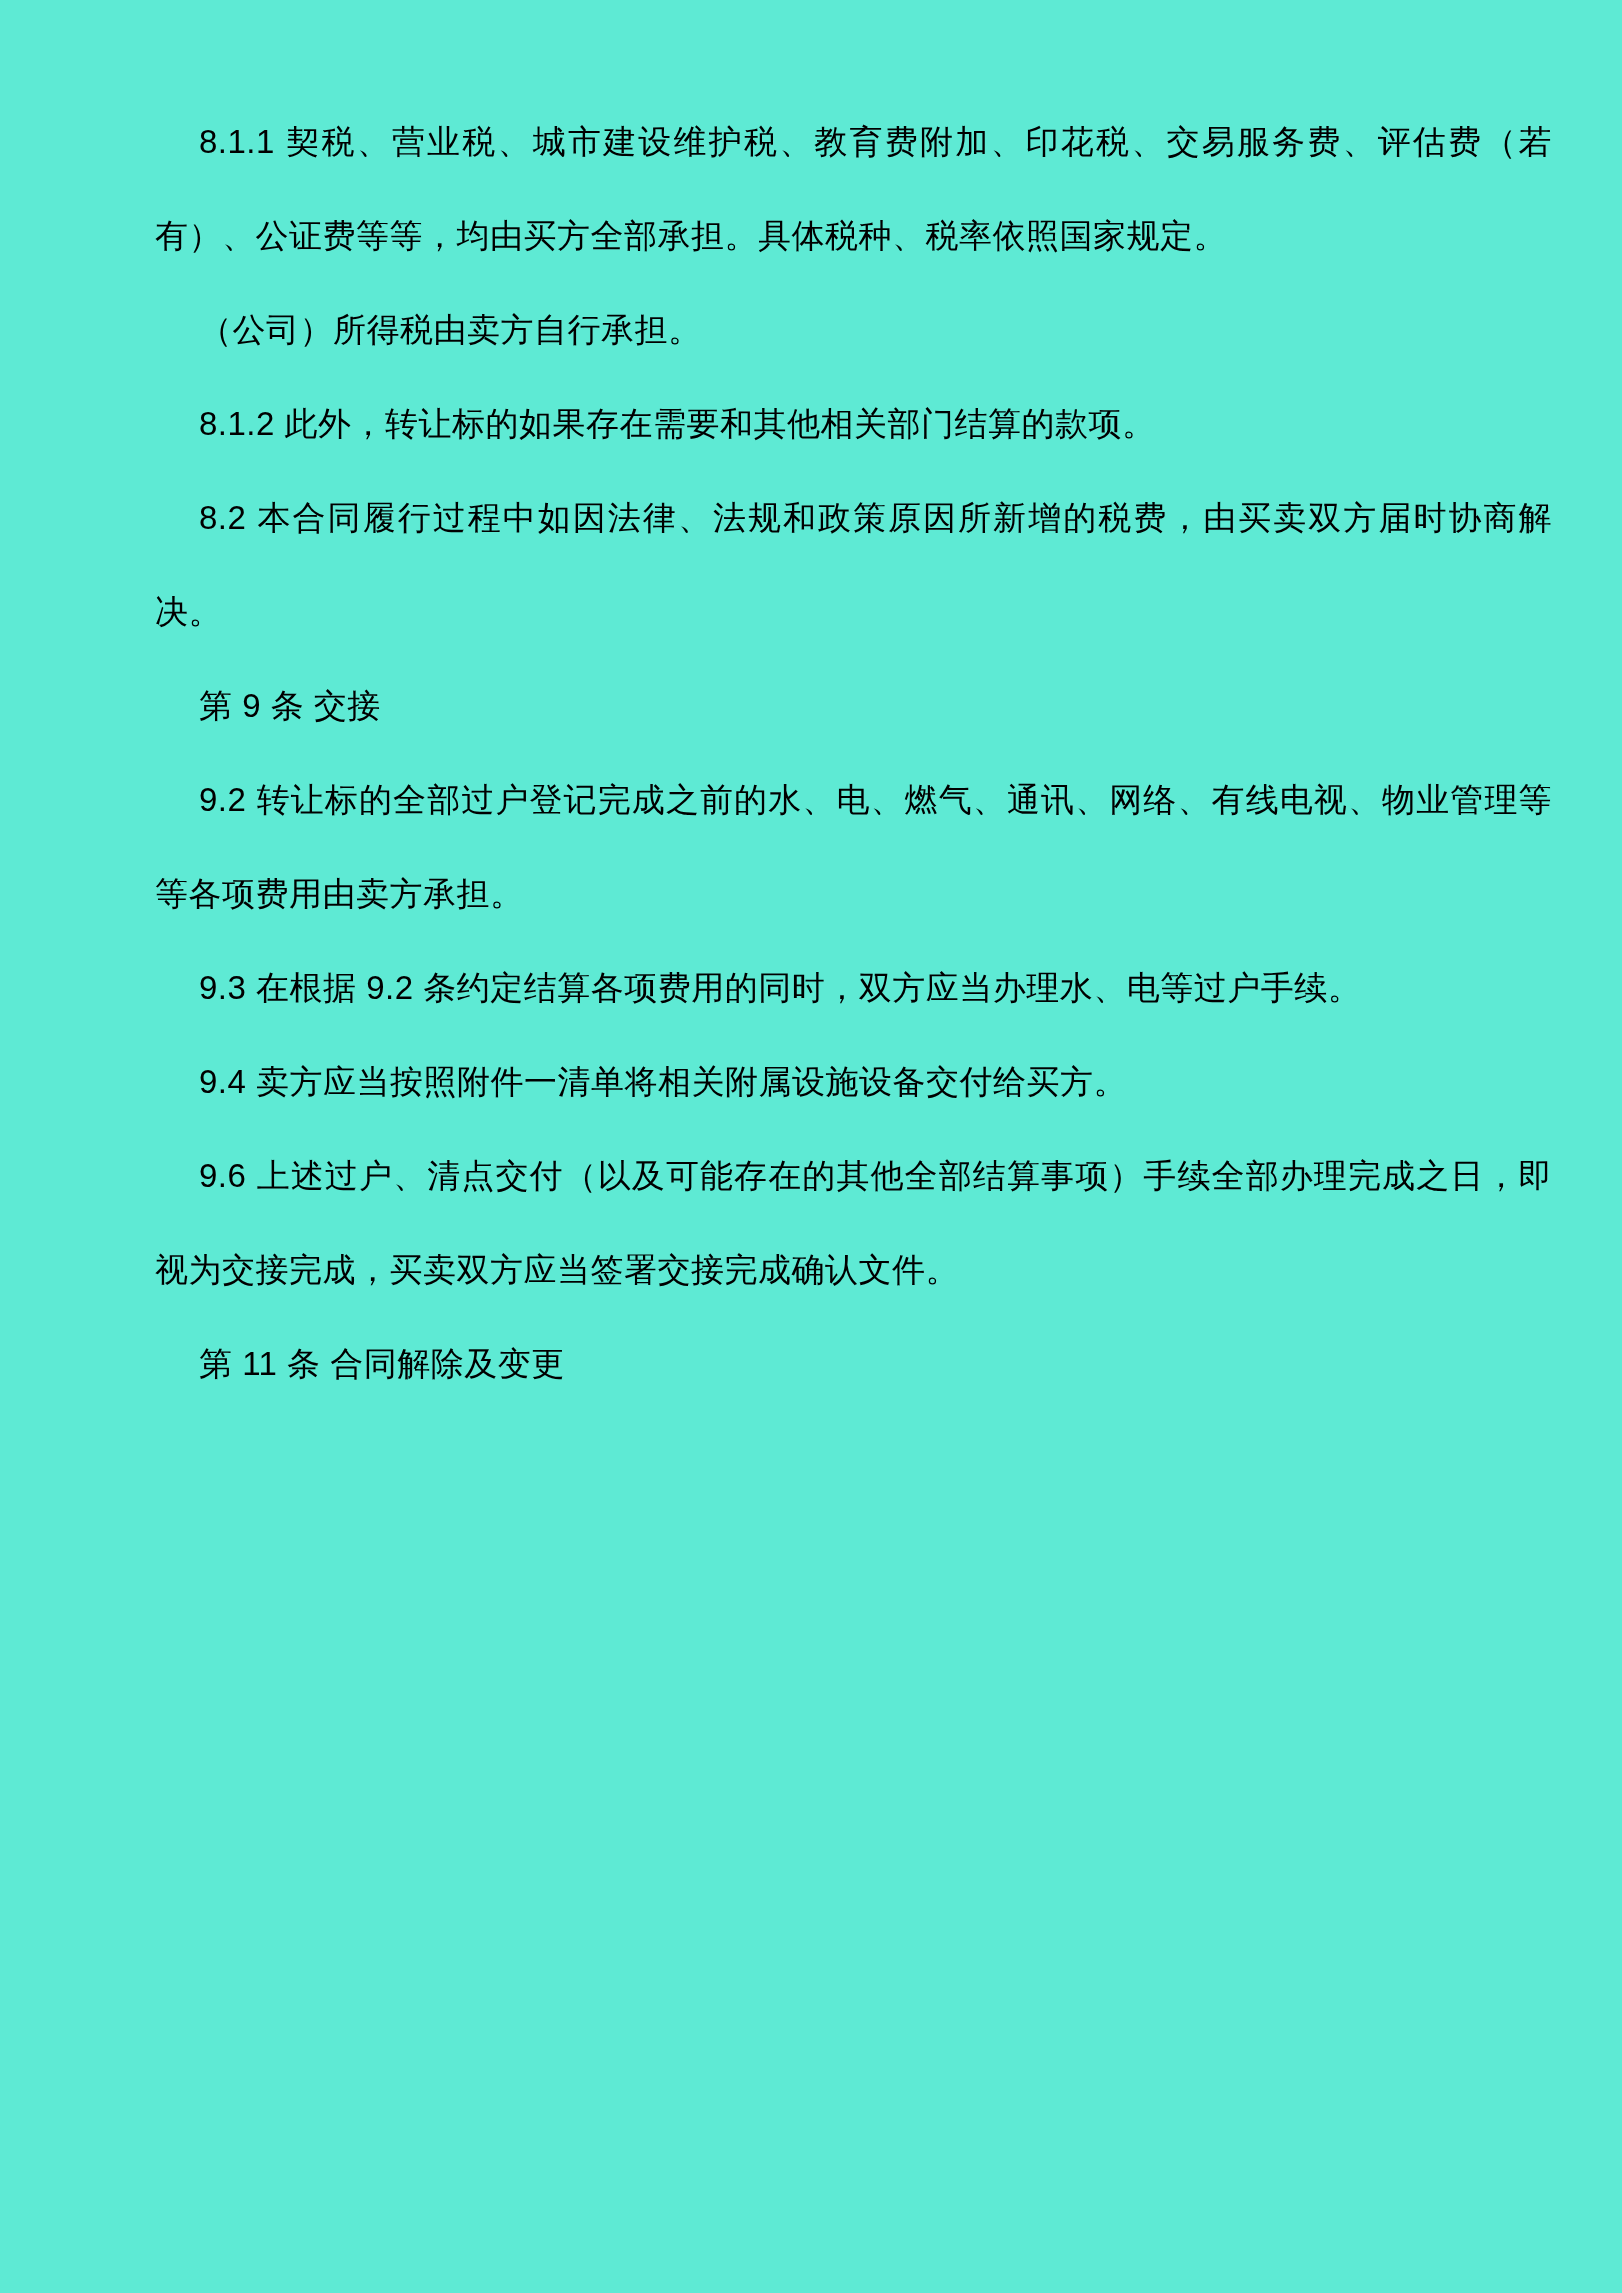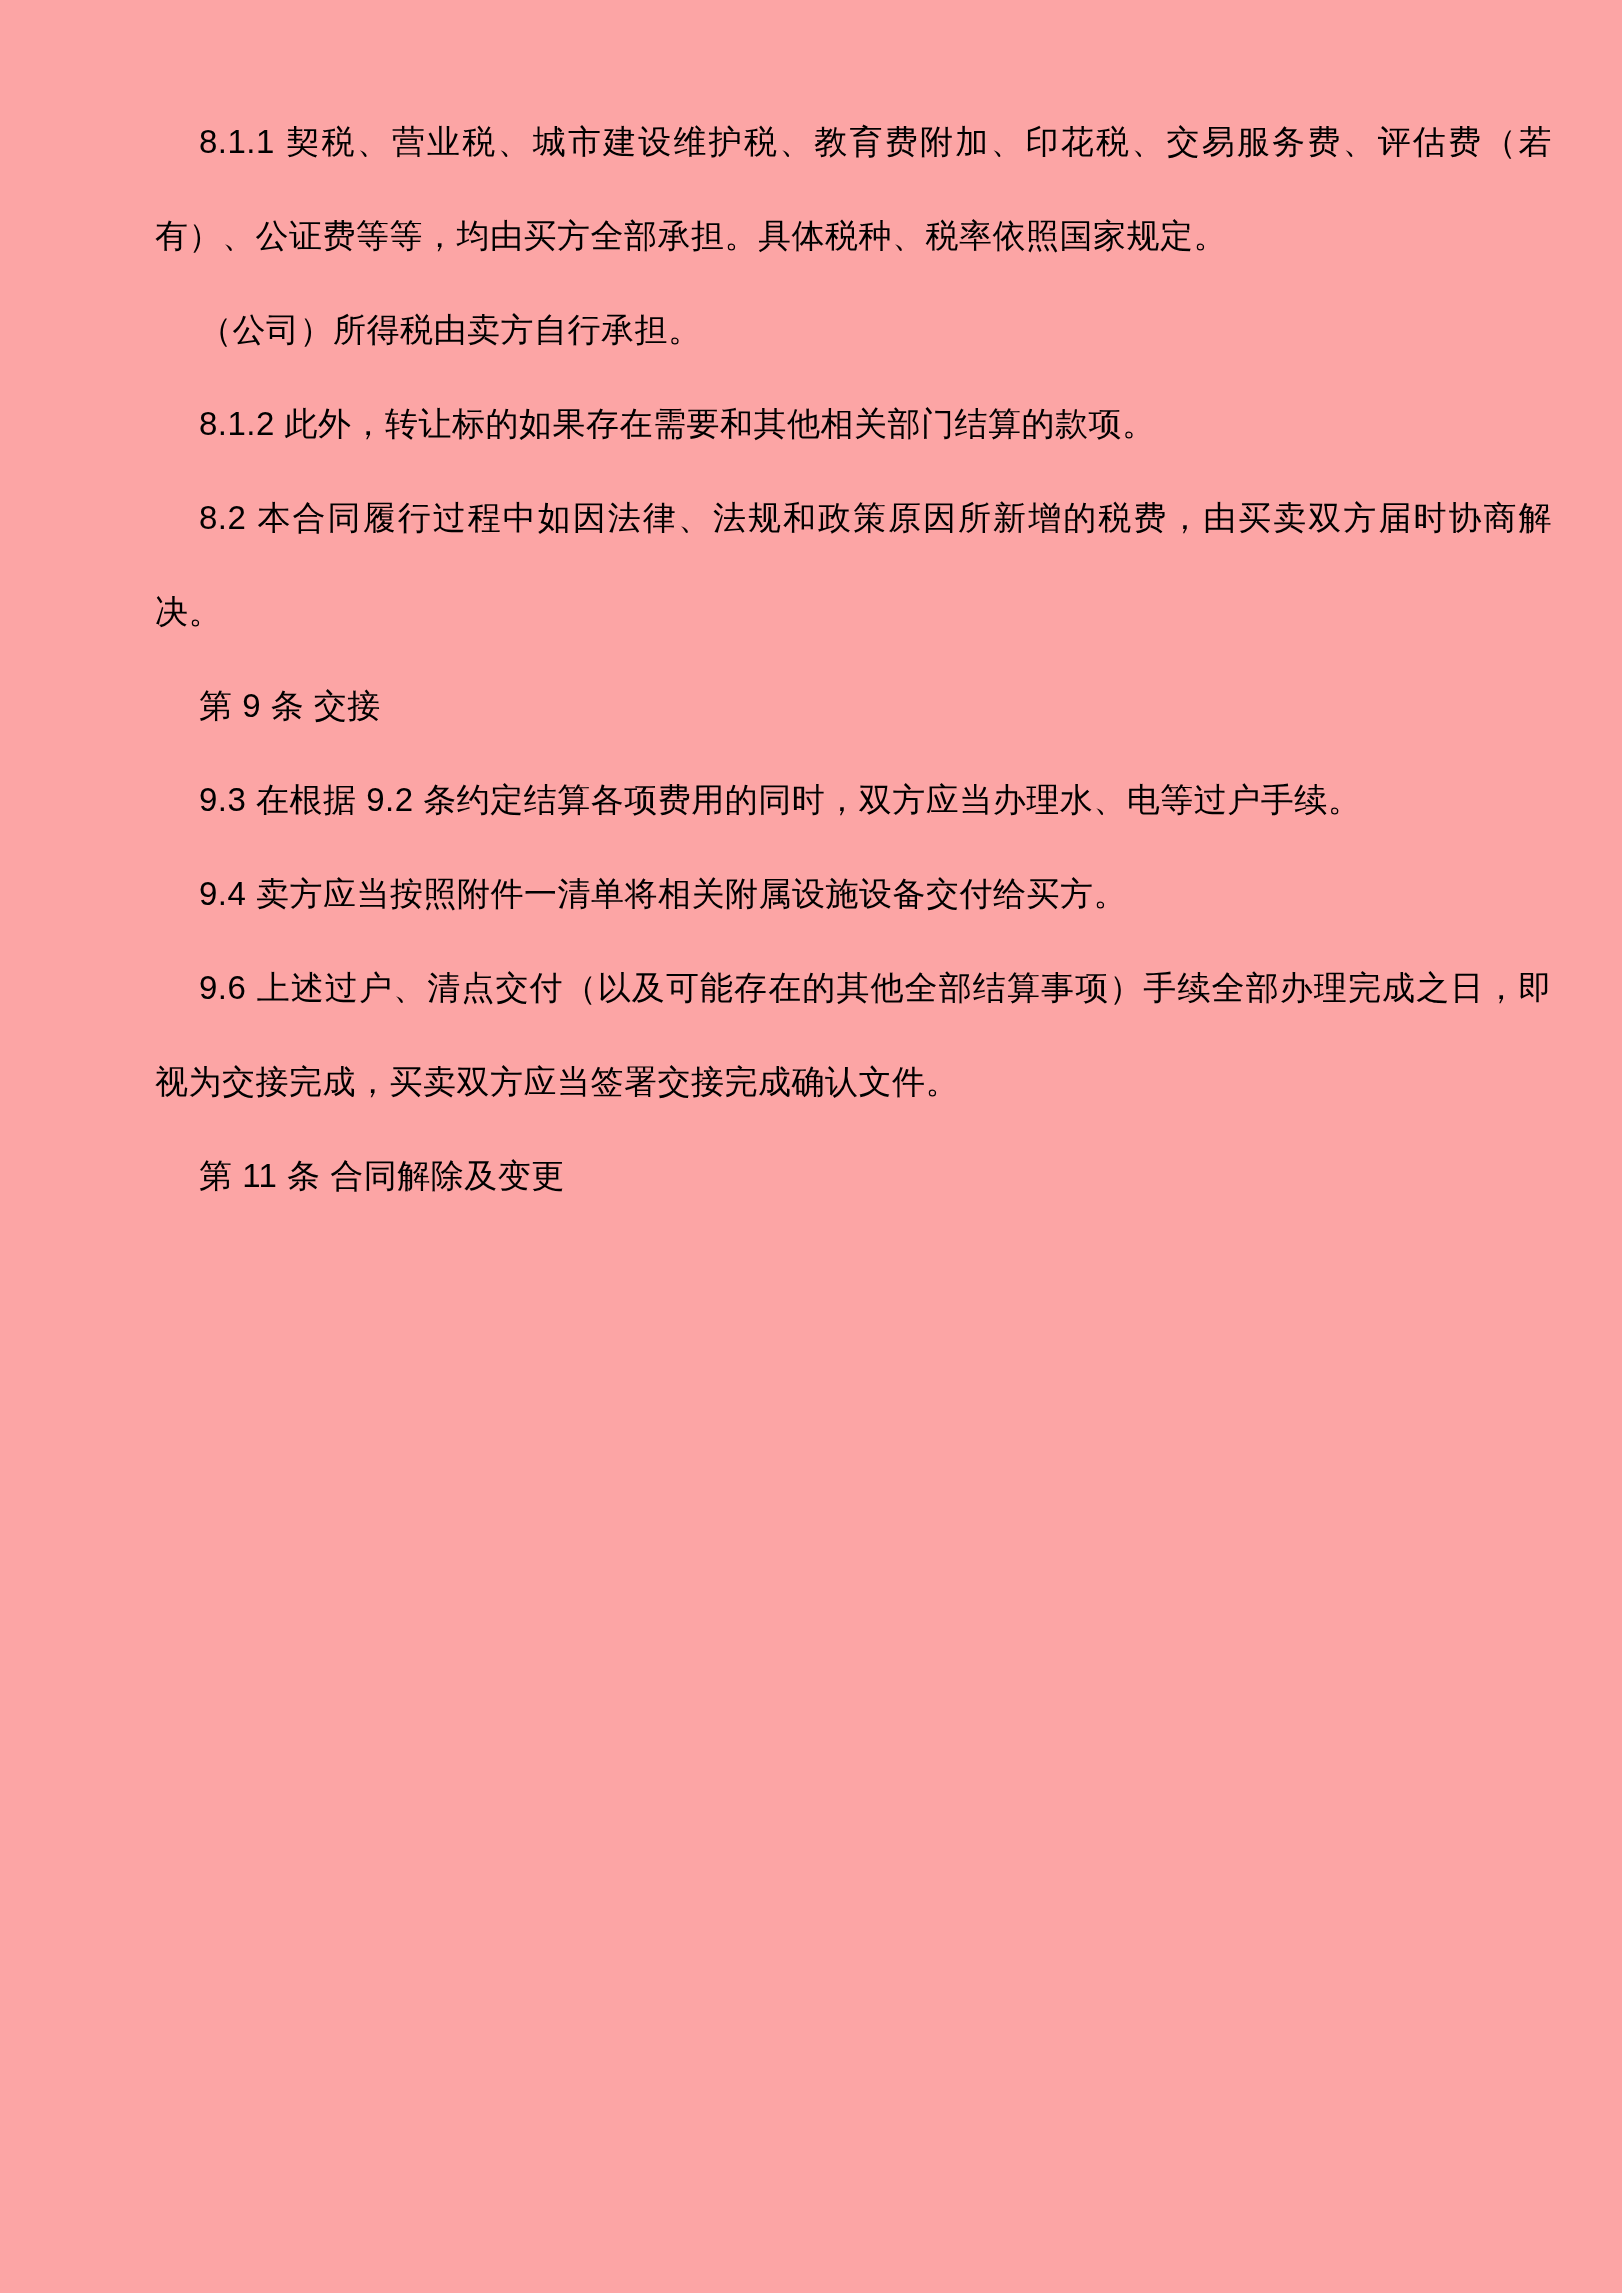--- a/index.html
+++ b/index.html
@@ -7,21 +7,21 @@
     padding: 0;
     background: #ffffff;
   }
   body {
     font-family: "Liberation Sans", sans-serif;
   }
   .page {
     position: relative;
     width: 1623px;
     height: 2294px;
-    background: #fca5a5;
+    background: #5eead4;
     box-sizing: border-box;
     padding: 95px 71px 0 155px;
     overflow: hidden;
   }
   .para {
     margin: 0;
     font-size: 33px;
     color: #000000;
     line-height: 94px;
     text-align: justify;
@@ -37,18 +37,19 @@
 </style>
 </head>
 <body>
 
 <div class="page">
   <p class="para">8.1.1 契税、营业税、城市建设维护税、教育费附加、印花税、交易服务费、评估费（若有）、公证费等等，均由买方全部承担。具体税种、税率依照国家规定。</p>
   <p class="para">（公司）所得税由卖方自行承担。</p>
   <p class="para">8.1.2 此外，转让标的如果存在需要和其他相关部门结算的款项。</p>
   <p class="para">8.2 本合同履行过程中如因法律、法规和政策原因所新增的税费，由买卖双方届时协商解决。</p>
   <p class="para heading">第 9 条  交接</p>
+  <p class="para">9.2 转让标的全部过户登记完成之前的水、电、燃气、通讯、网络、有线电视、物业管理等等各项费用由卖方承担。</p>
   <p class="para">9.3 在根据 9.2 条约定结算各项费用的同时，双方应当办理水、电等过户手续。</p>
   <p class="para">9.4 卖方应当按照附件一清单将相关附属设施设备交付给买方。</p>
   <p class="para">9.6 上述过户、清点交付（以及可能存在的其他全部结算事项）手续全部办理完成之日，即视为交接完成，买卖双方应当签署交接完成确认文件。</p>
   <p class="para heading">第 11 条  合同解除及变更</p>
 </div>
 
 
 </body></html>

